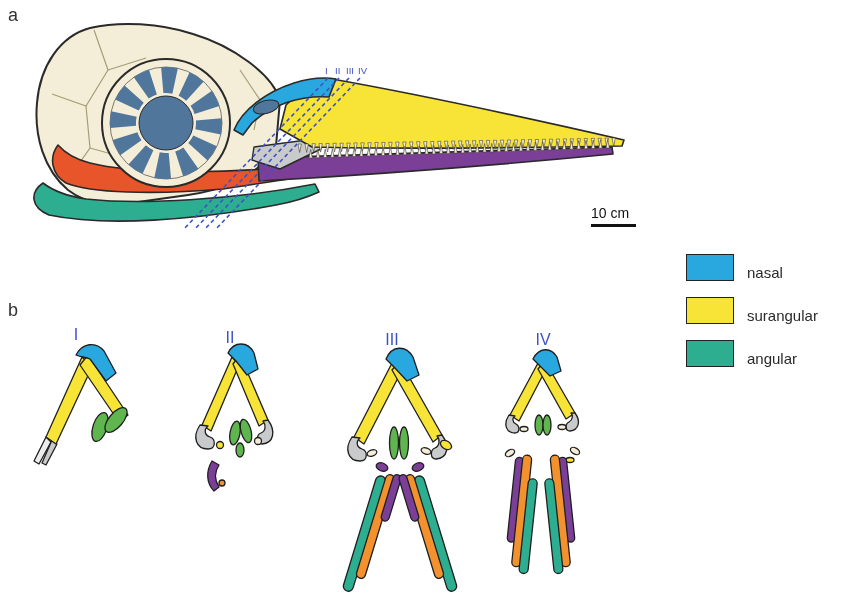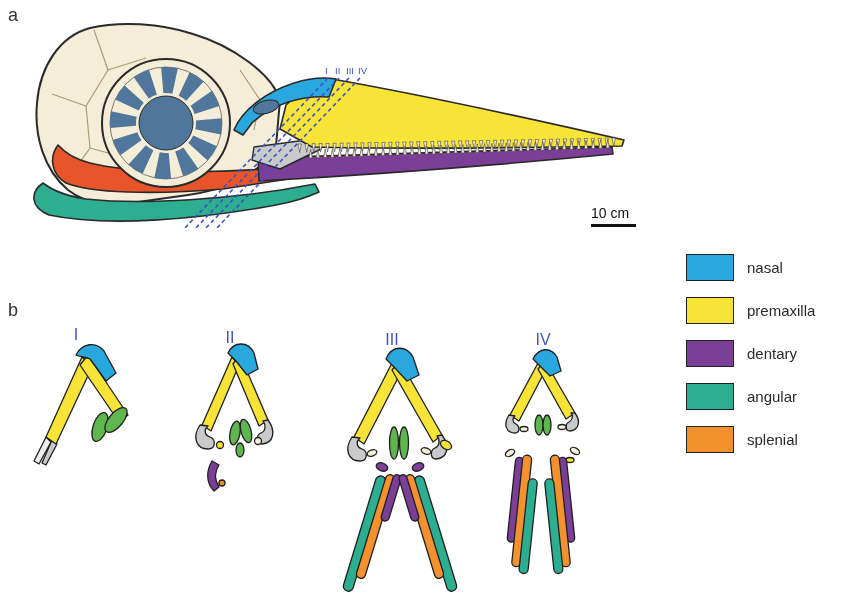--- a/index.html
+++ b/index.html
@@ -4,21 +4,21 @@
 <style>
   html,body{margin:0;padding:0;}
   body{
     width:850px;height:606px;position:relative;background:#ffffff;
     font-family:"Liberation Sans", sans-serif;overflow:hidden;color:#222;
   }
   .abs{position:absolute;}
   .panel-letter{font-size:18px;color:#333;}
   .roman{font-size:16px;color:var(--c-section_line,#3d52c4);text-align:center;}
   .legend{position:absolute;left:686px;top:254px;}
-  .legend-row{display:flex;align-items:center;margin-bottom:16px;height:27px;}
+  .legend-row{display:flex;align-items:flex-end;margin-bottom:16px;height:27px;}
   .legend-swatch{width:48px;height:27px;border:1px solid #222;box-sizing:border-box;flex:0 0 auto;}
   .legend-label{margin-left:13px;font-size:15px;color:#2a2a2a;}
   svg{display:block;}
   svg text{font-family:"Liberation Sans", sans-serif;}
 </style>
 </head>
 <body>
 
 <div class="abs panel-letter" style="left:8px;top:5px;">a</div>
 <div class="abs panel-letter" style="left:8px;top:300px;">b</div>
@@ -166,27 +166,19 @@
   </g>
 </svg>
 
 <div class="legend">
   <div class="legend-row">
     <div class="legend-swatch" style="background: rgb(41, 168, 224);"></div>
     <div class="legend-label">nasal</div>
   </div>
   <div class="legend-row">
     <div class="legend-swatch" style="background: rgb(248, 228, 55);"></div>
-    <div class="legend-label">premaxilla</div>
-  </div>
-  <div class="legend-row">
-    <div class="legend-swatch" style="background: rgb(123, 63, 152);"></div>
-    <div class="legend-label">dentary</div>
+    <div class="legend-label">surangular</div>
   </div>
   <div class="legend-row">
     <div class="legend-swatch" style="background: rgb(46, 174, 144);"></div>
     <div class="legend-label">angular</div>
   </div>
-  <div class="legend-row">
-    <div class="legend-swatch" style="background: rgb(242, 145, 45);"></div>
-    <div class="legend-label">splenial</div>
-  </div>
 </div>
 
 </body></html>

